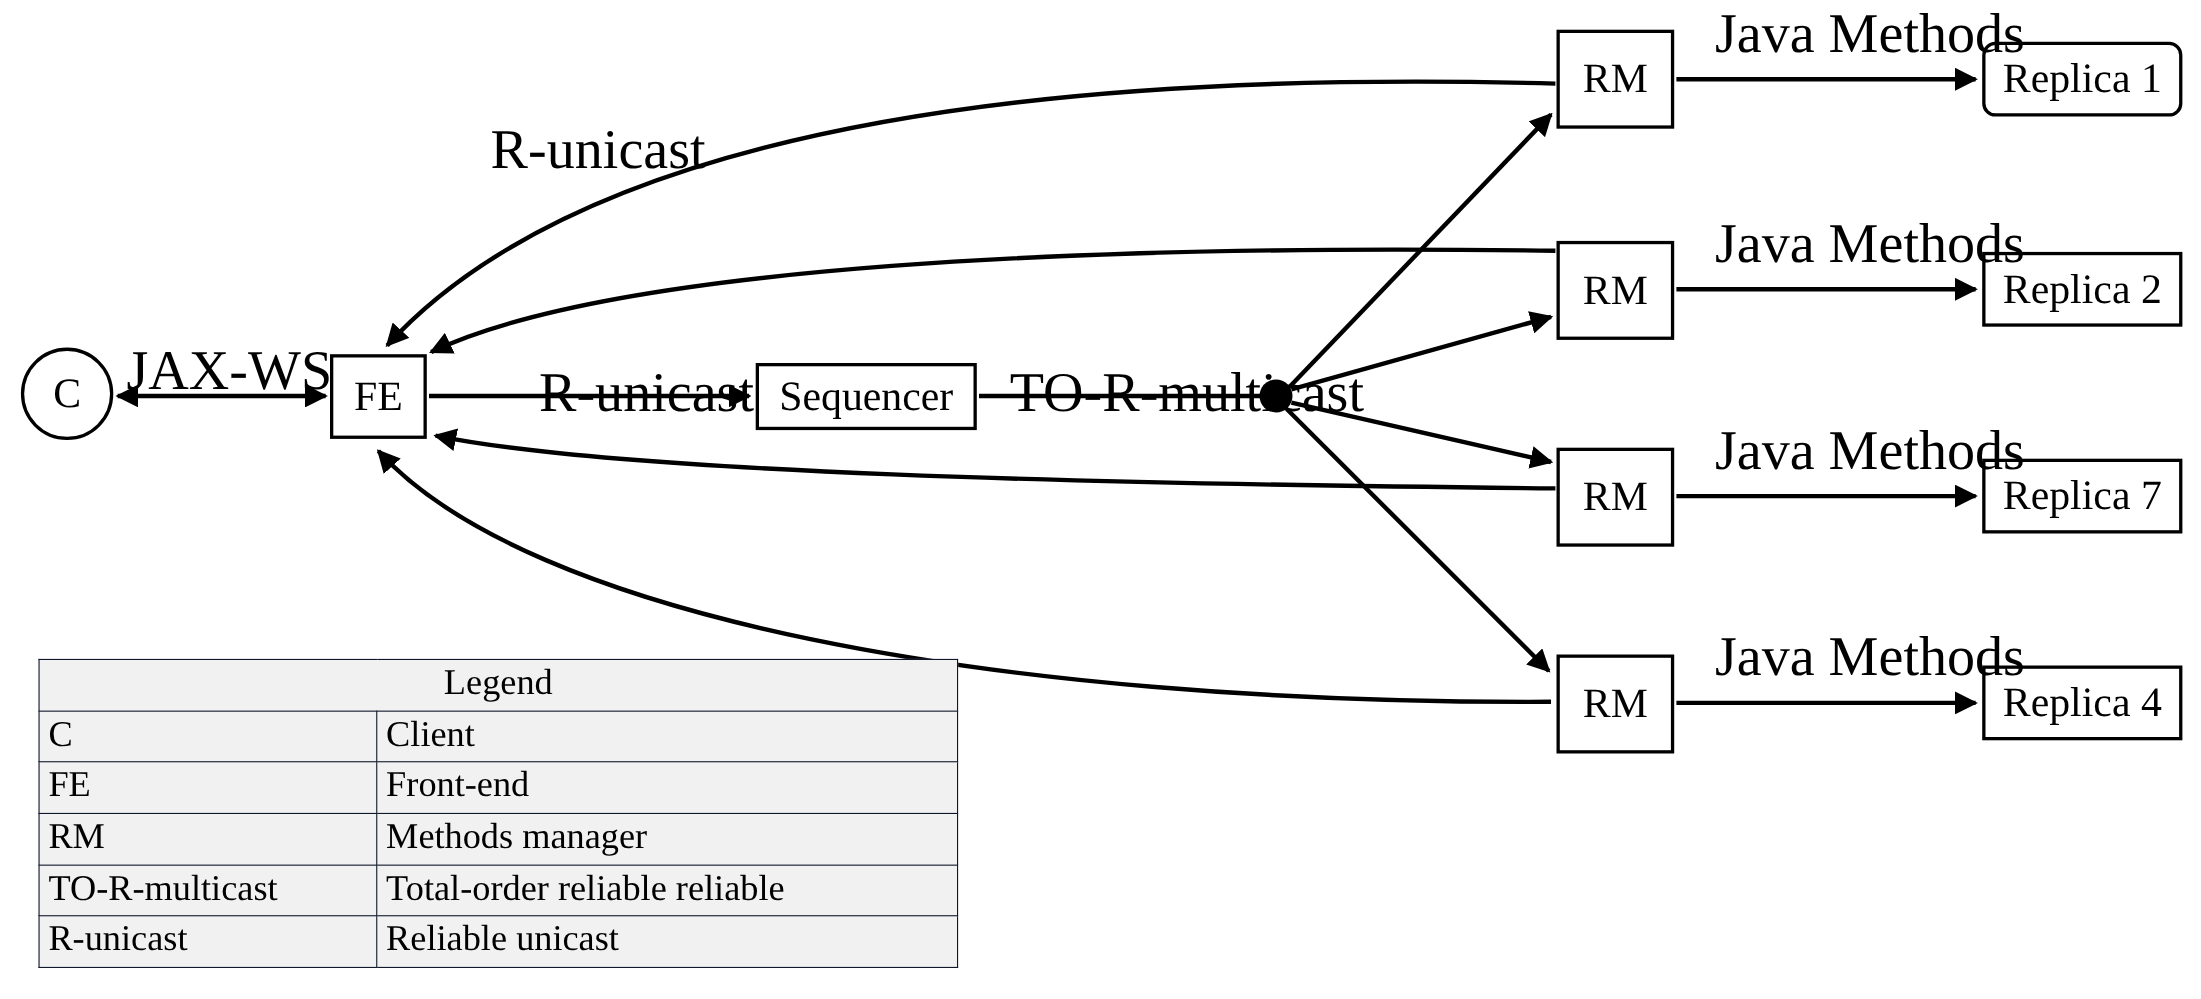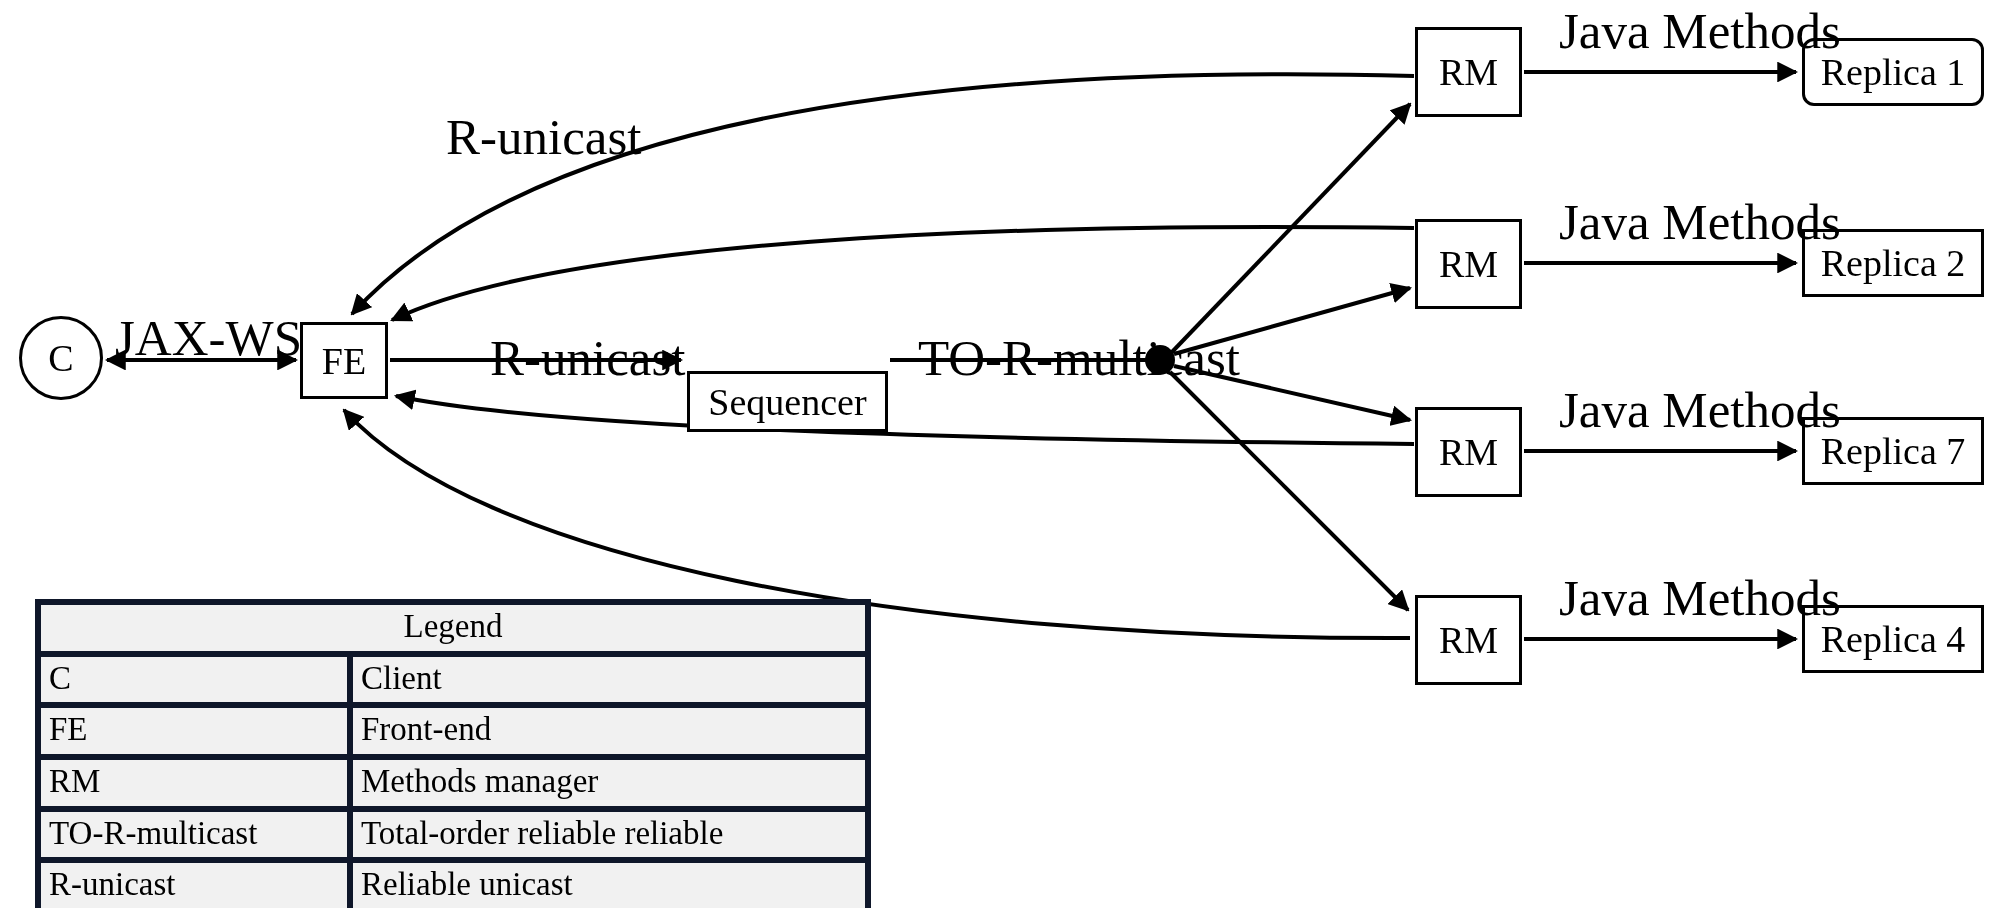--- a/index.html
+++ b/index.html
@@ -42,21 +42,21 @@
   .node.circle {
     border-radius: 50%;
     border-width: 3px;
   }
   .node-label {
     white-space: nowrap;
   }
 
   .n-c      { left: 19px;   top: 316px; width: 84px;  height: 84px;  font-size: 38px; }
   .n-fe     { left: 300px;  top: 322px; width: 88px;  height: 77px;  font-size: 38px; }
-  .n-seq    { left: 687px;  top: 330px; width: 201px; height: 61px;  font-size: 38px; margin-top: 41px; }
+  .n-seq    { left: 687px;  top: 330px; width: 201px; height: 61px;  font-size: 38px; }
 
   .n-rm     { width: 107px; height: 90px; font-size: 38px; left: 1415px; }
   .n-rm1    { top: 27px;  }
   .n-rm2    { top: 219px; }
   .n-rm3    { top: 407px; }
   .n-rm4    { top: 595px; }
 
   .n-rep    { width: 182px; height: 68px; font-size: 38px; left: 1802px; }
   .n-rep1   { top: 38px; border-radius: 12px;  }
   .n-rep2   { top: 229px; text-align: center; }
@@ -85,21 +85,21 @@
   #legend {
     position: absolute;
     left: 35px;
     top: 599px;
     width: 836px;
     border-collapse: collapse;
     background: #f1f1f1;
     z-index: 3;
   }
   #legend td {
-    border: 6px solid #0f172a;
+    border: 1px solid #0f172a;
     font-size: 33px;
     color: #000000;
     padding: 4px 8px 6px 8px;
     line-height: 1.08;
     background: #f1f1f1;
     white-space: nowrap;
   }
   #legend td.key  { width: 290px; }
   #legend td.title {
     text-align: center;

